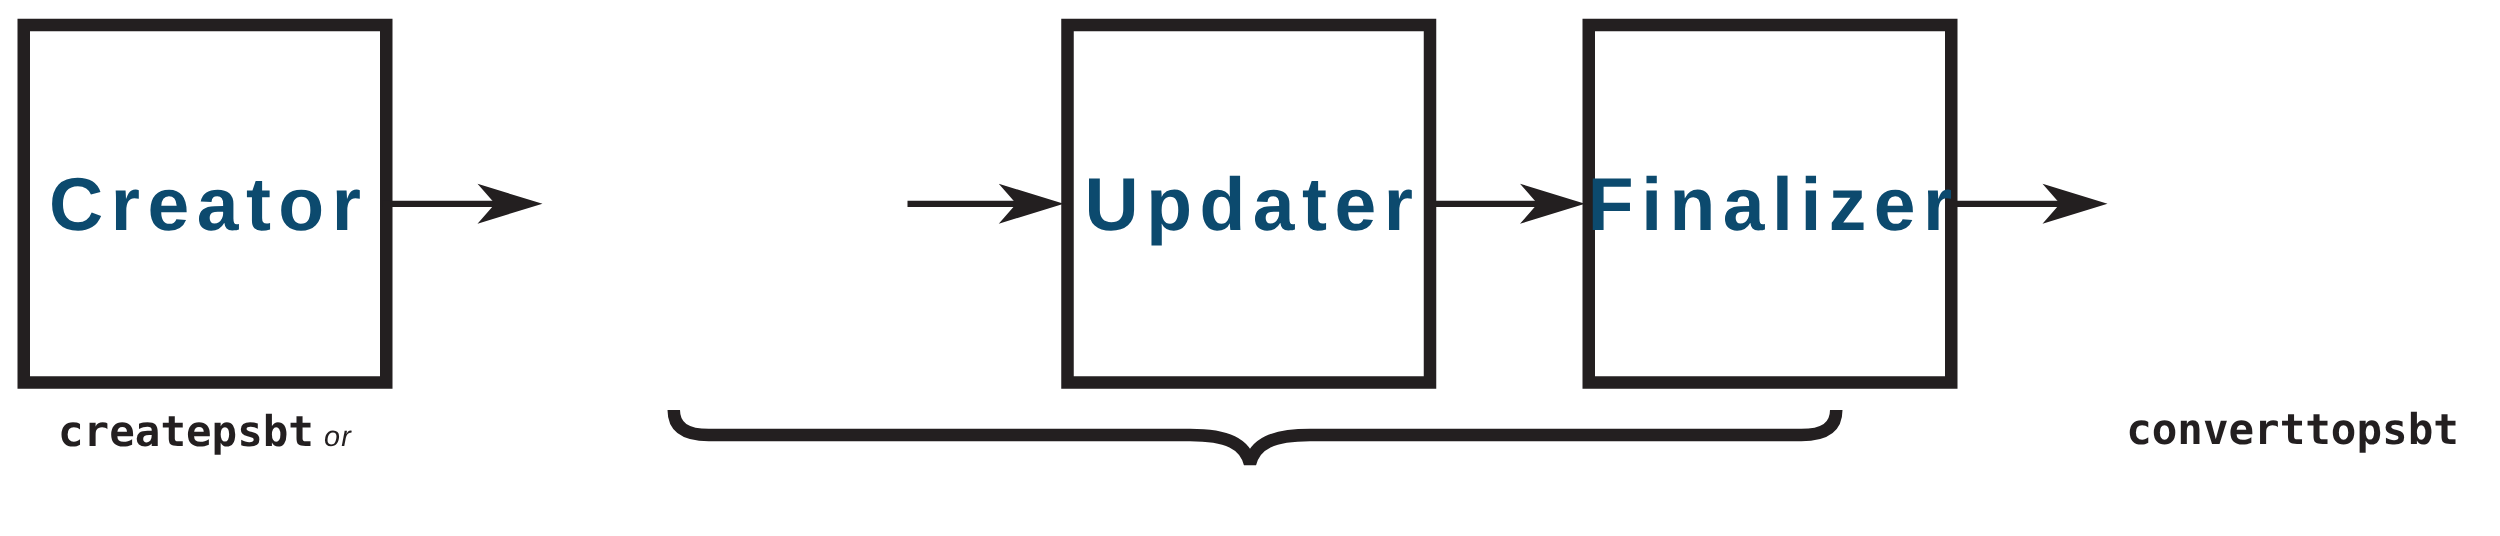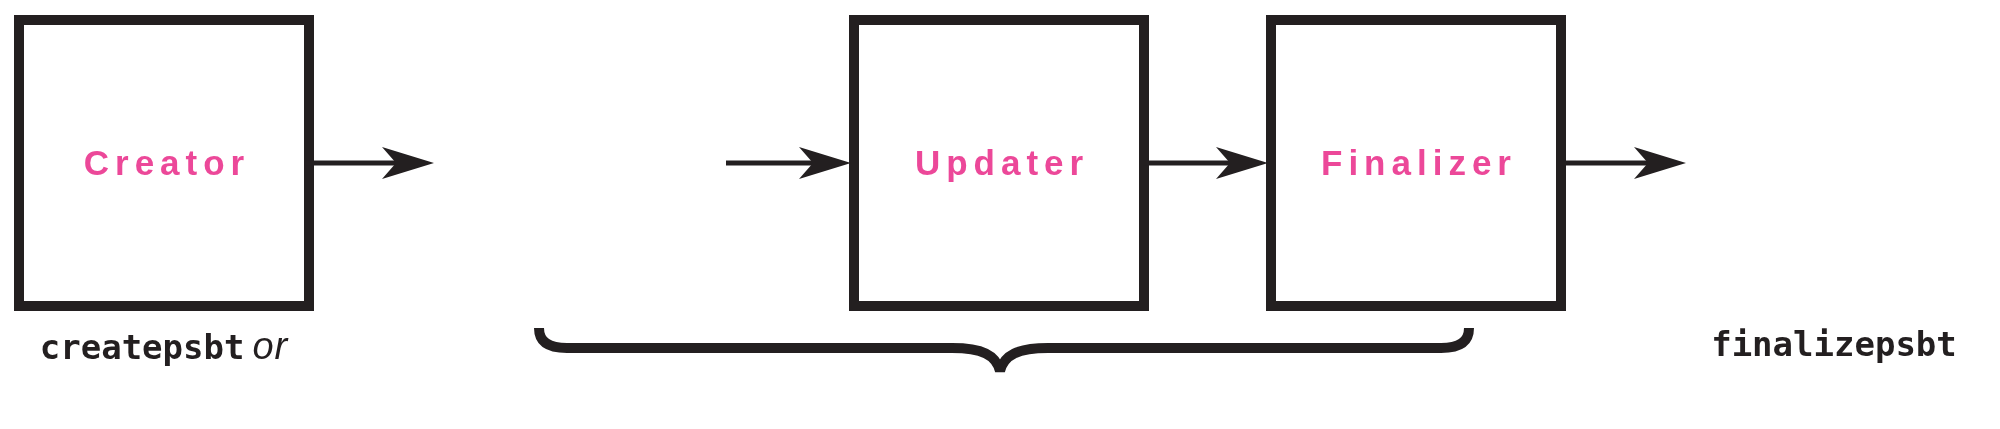--- a/index.html
+++ b/index.html
@@ -19,24 +19,24 @@
     box-sizing: border-box;
     border: 10px solid #231F20;
     background: #ffffff;
     display: flex;
     align-items: center;
     justify-content: center;
   }
   .stage-label {
     font-family: "Liberation Sans", sans-serif;
     font-weight: 700;
-    font-size: 35px;
+    font-size: 60px;
     letter-spacing: 6px;
     margin-right: -6px; 
-    color: #ec4899;
+    color: #0c4a6e;
     white-space: nowrap;
   }
   .overlay {
     position: absolute;
     left: 0; top: 0;
     width: 2000px;
     height: 429px;
     pointer-events: none;
   }
   .caption {
@@ -48,21 +48,21 @@
     text-align: center;
     white-space: nowrap;
   }
   .caption-creator { left: 4px; top: 324px; width: 320px; line-height: 45px; }
   .caption-brace   { left: 795px; top: 382px; width: 410px; }
   .caption-extractor { left: 1674px; top: 324px; width: 320px; }
   .conj {
     font-family: "Liberation Sans", sans-serif;
     font-style: italic;
     font-weight: 400;
-    font-size: 38px;
+    font-size: 23px;
     letter-spacing: 1px;
     margin-left: 8px;
   }
 </style>
 </head>
 <body>
 
 <div class="canvas">
 
   <div class="stage-box" style="left:14px">
@@ -104,15 +104,15 @@
              C 1004 355 1018 348 1048 348
              L 1441 348
              C 1459 348 1469 342 1469 328" fill="none" stroke="#231F20" stroke-width="10" stroke-linecap="butt" stroke-linejoin="miter"></path>
   </svg>
 
   <div class="caption caption-creator">
     <span>createpsbt</span><span class="conj">or</span><br>
   </div>
 
 
-  <div class="caption caption-extractor">finalizepsbt</div>
+  <div class="caption caption-extractor">converttopsbt</div>
 
 </div>
 
 </body></html>

